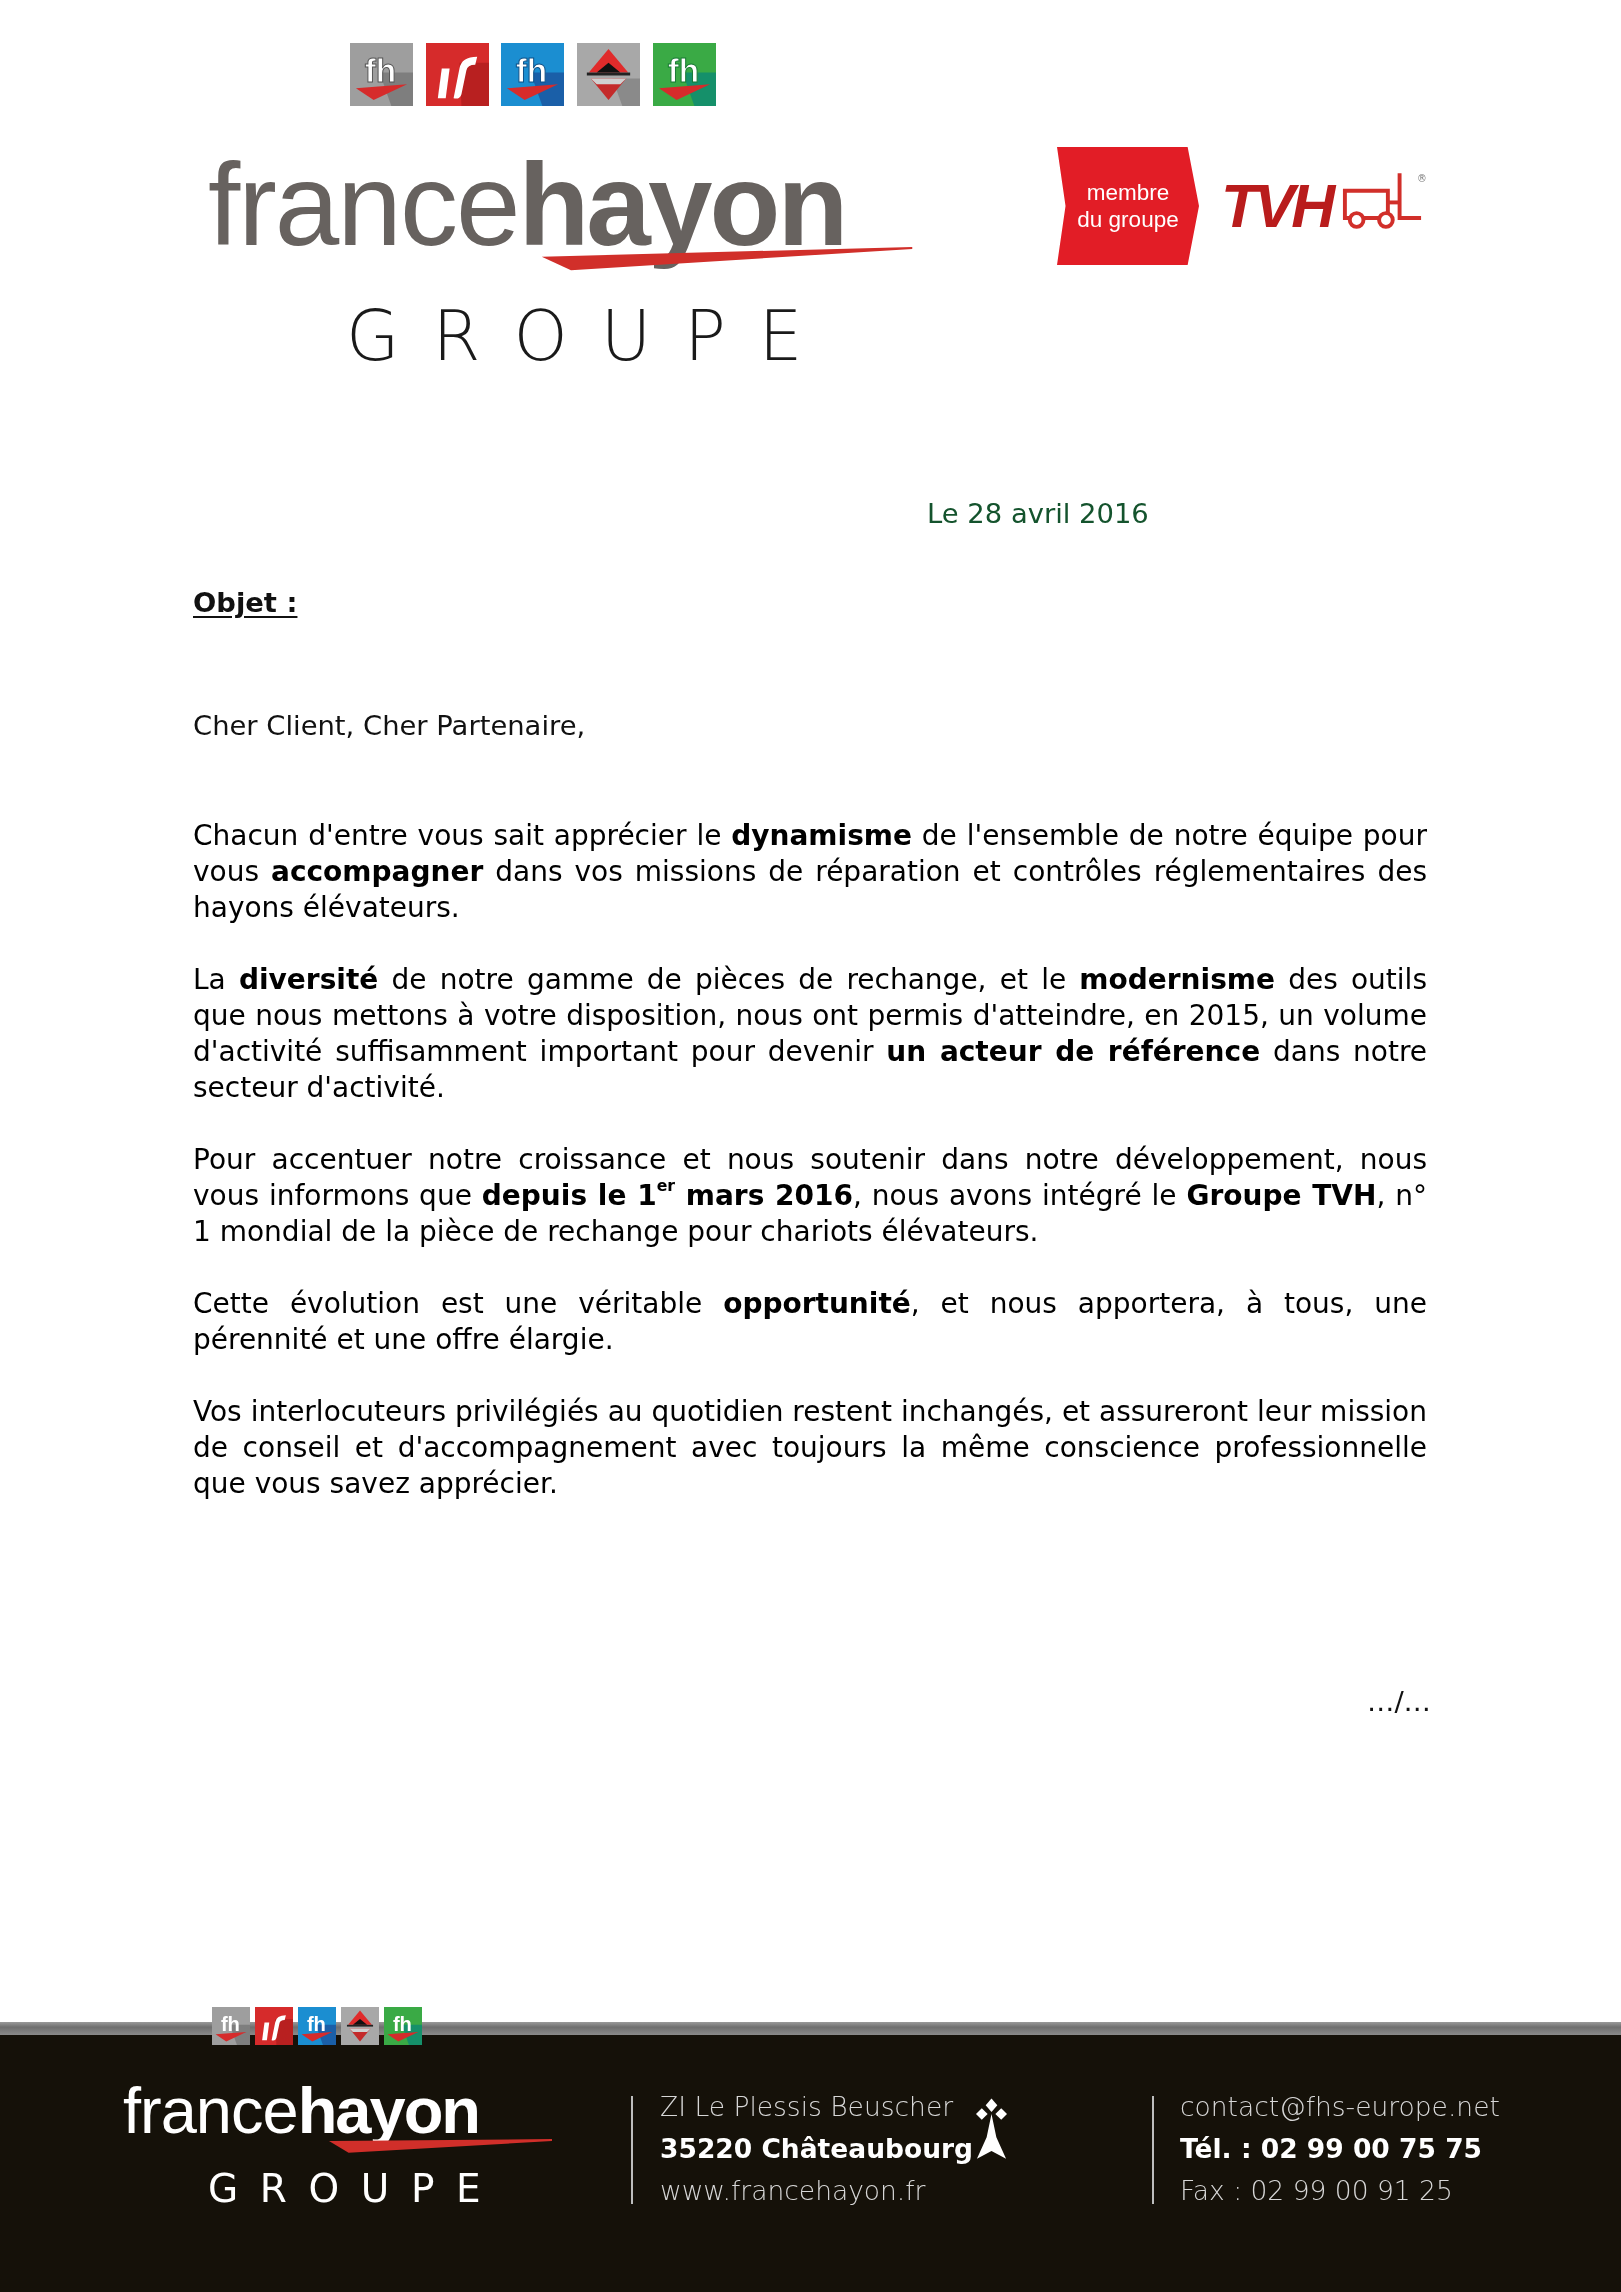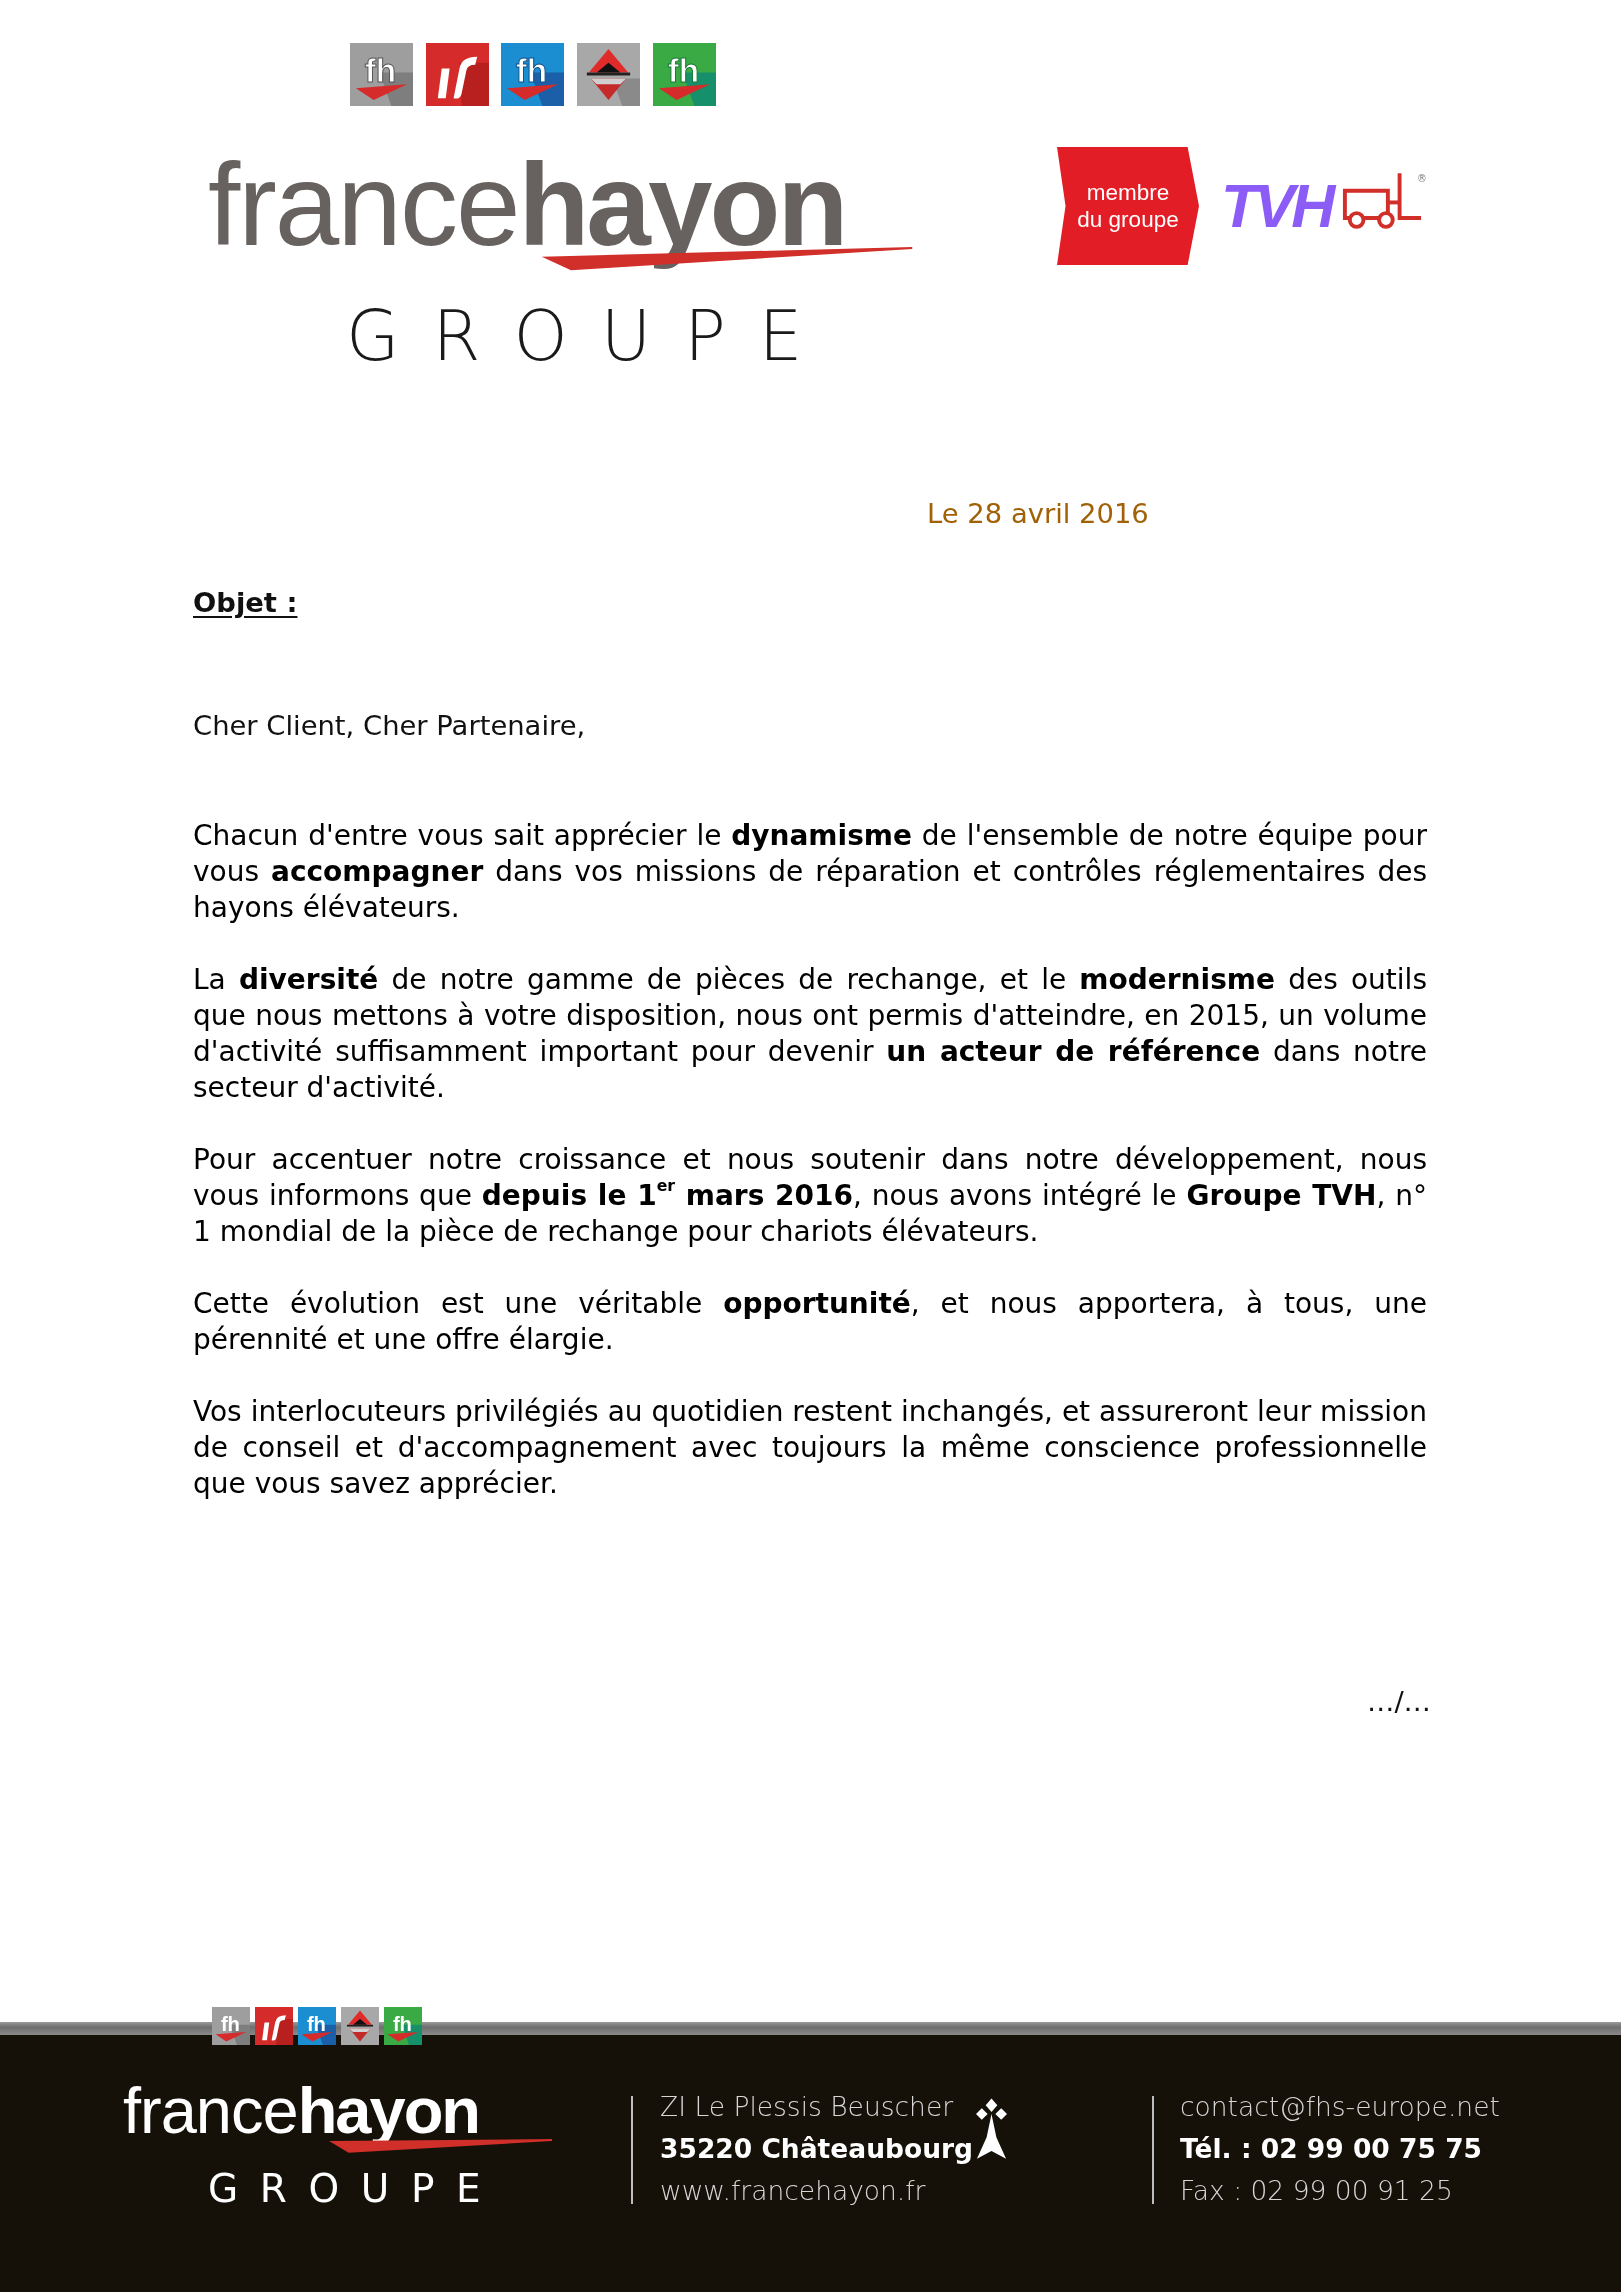--- a/index.html
+++ b/index.html
@@ -25,25 +25,25 @@
   .groupe { font-family: "DejaVu Sans", sans-serif; font-weight: 300; letter-spacing: 33px; color: #1a1a1a; white-space: nowrap; }
 
   
   .tvh-badge {
     background: #e21d26; color: #fff; font-family: "Liberation Sans", sans-serif;
     font-size: 22.5px; line-height: 27.4px; text-align: center;
     display: flex; align-items: center; justify-content: center; flex-direction: column;
   }
   .tvh-word {
     font-family: "Liberation Sans", sans-serif; font-weight: 700; font-style: italic;
-    color: #8b5cf6; font-size: 61px; letter-spacing: -3.9px; line-height: 1;
-  }
-
-  
-  .date { font-size: 27.4px; color: #a16207; }
+    color: #b91c1c; font-size: 61px; letter-spacing: -3.9px; line-height: 1;
+  }
+
+  
+  .date { font-size: 27.4px; color: #14532d; }
   .objet { font-size: 27.4px; font-weight: 700; text-decoration: underline; text-underline-offset: 3.9px; }
   .salutation { font-size: 27.4px; }
   .body {
     position: absolute; left: 193px; width: 1234px;
     font-size: 28px; line-height: 36px; text-align: justify; color: #000000;
   }
   .body p { margin: 0 0 36px 0; }
   .body b { font-weight: 700; }
   .body sup { font-size: 15.7px; line-height: 0; vertical-align: 13.7px; }
   .continued { font-size: 27.4px; }

